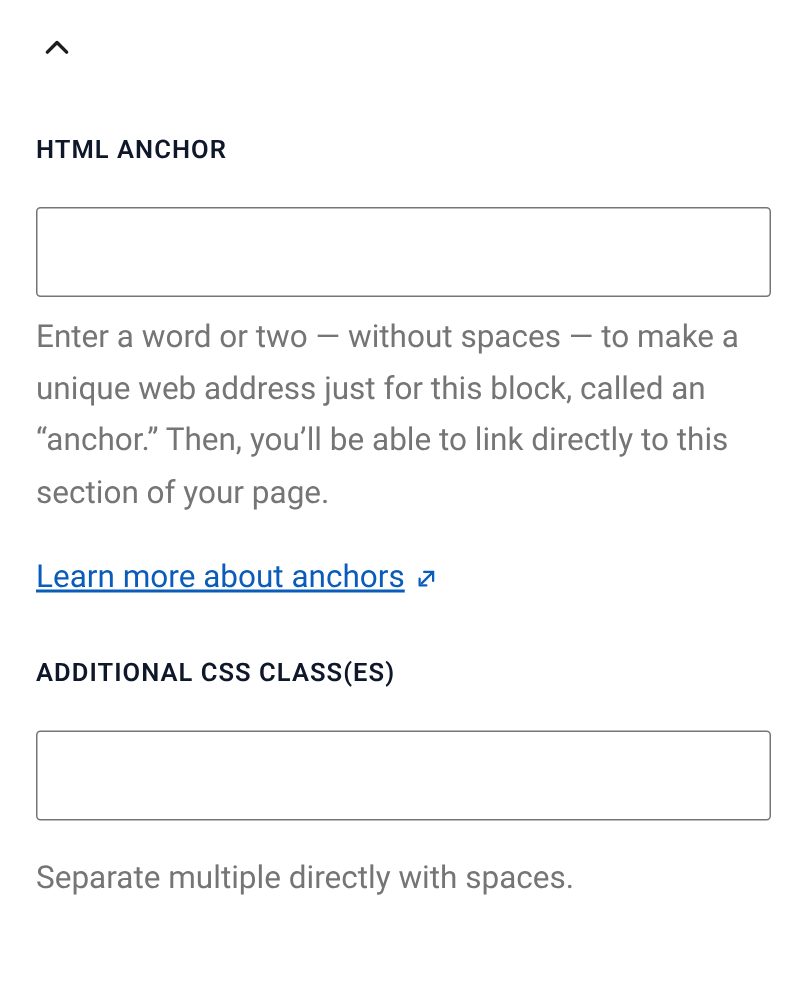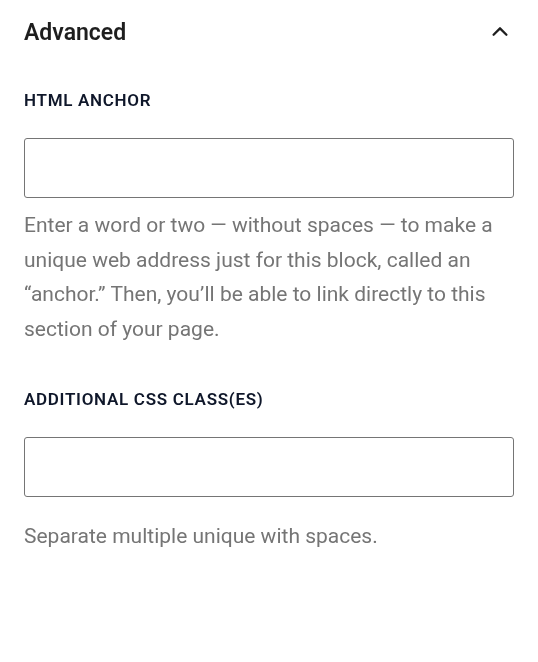--- a/index.html
+++ b/index.html
@@ -90,31 +90,40 @@
       margin-top: 8px;
     }
     .second-group .help-text {
       margin-top: 22px;
     }
   </style>
 </head>
 <body>
 
 <div class="panel-header">
-  <div class="panel-title">Advanced</div>
   <div class="chevron">
     <svg viewBox="0 0 24 24" fill="none" stroke="#1e1e1e" stroke-width="2.5" stroke-linecap="round" stroke-linejoin="round">
       <polyline points="5 15 12 8 19 15"></polyline>
     </svg>
   </div>
 </div>
 
 <div class="field-group">
   <label class="field-label">HTML ANCHOR</label>
   <input type="text" class="text-input" value="" style="">
   <p class="help-text">Enter a word or two — without spaces — to make a unique web address just for this block, called an “anchor.” Then, you’ll be able to link directly to this section of your page.</p>
+  <div class="link-row">
+    <a class="link">Learn more about anchors</a>
+    <span class="external-icon">
+      <svg viewBox="0 0 24 24" fill="none" stroke-width="2" stroke-linecap="round" stroke-linejoin="round">
+        <path d="M7 17 L17 7"></path>
+        <path d="M9 7 L17 7 L17 15"></path>
+        <path d="M5 13 L5 19 L11 19"></path>
+      </svg>
+    </span>
+  </div>
 </div>
 
 <div class="field-group second-group">
   <label class="field-label">ADDITIONAL CSS CLASS(ES)</label>
   <input type="text" class="text-input" value="" style="">
-  <p class="help-text">Separate multiple unique with spaces.</p>
+  <p class="help-text">Separate multiple directly with spaces.</p>
 </div>
 
 </body></html>

